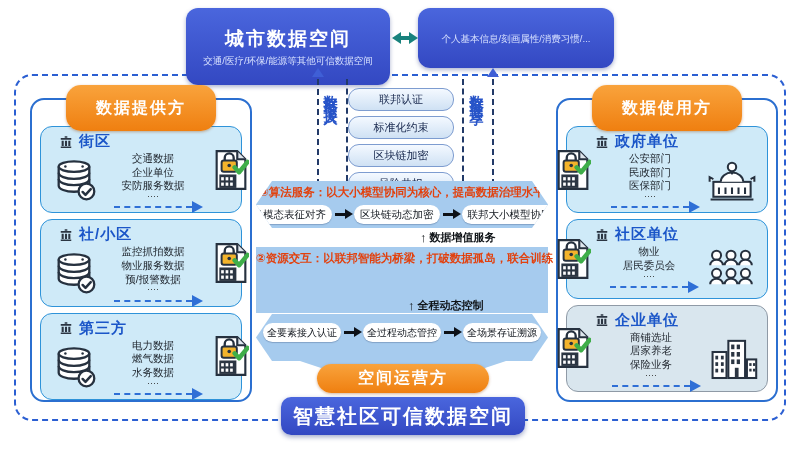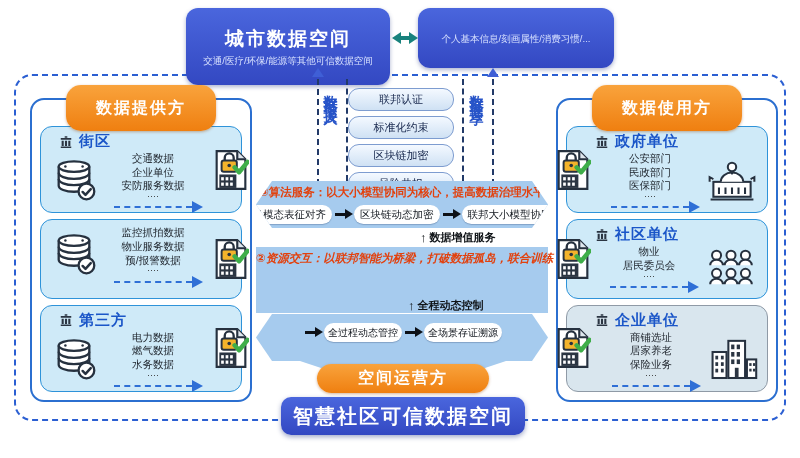--- a/index.html
+++ b/index.html
@@ -204,20 +204,26 @@
         </div>
         <div style="width:24px;"></div>
       </div>
       <div class="doc-side" style="right:-8px;">
           <svg class="ic" width="36" height="43">
             <use href="#sym-doc"></use>
           </svg>
         </div>
     </div>
     <div class="card">
+      <div class="card-title">
+          <svg class="ic" width="14" height="14">
+            <use href="#sym-inst"></use>
+          </svg>
+        <span>社/小区</span>
+        </div>
       <div class="card-body">
         <svg class="ic" width="46" height="44">
             <use href="#sym-db"></use>
           </svg>
         <div class="mid">
           <span class="li">监控抓拍数据</span>
           <span class="li">物业服务数据</span>
           <span class="li">预/报警数据</span>
           <span class="dots">····</span>
           <div class="dash-arrow"></div>
@@ -350,31 +356,32 @@
       <span class="sarrow"></span>
       <span class="spill">联邦大小模型协同</span>
     </div>
   </div>
 
   <div class="abs gap-label" style="left:420px;top:230px;">
     <span class="uparr">↑</span>
     <span>数据增值服务</span>
   </div>
 
-  <div class="abs band" style="left:256px;top:247px;width:292px;height:66px;font-style:italic;">
+  <div class="abs band" style="left:256px;top:247px;width:292px;height:66px;">
     <div class="band-title">②资源交互：以联邦智能为桥梁，打破数据孤岛，联合训练</div>
   </div>
 
   <div class="abs gap-label" style="left:408px;top:298px;">
     <span class="uparr">↑</span>
     <span>全程动态控制</span>
   </div>
 
   <div class="abs band darr" style="left:256px;top:314px;width:292px;height:47px;">
     <div class="steps">
+      <span class="spill" style="font-size:10px;padding:2.5px 4px;">全要素接入认证</span>
       <span class="sarrow"></span>
       <span class="spill" style="font-size:10px;padding:2.5px 4px;">全过程动态管控</span>
       <span class="sarrow"></span>
       <span class="spill" style="font-size:10px;padding:2.5px 4px;">全场景存证溯源</span>
     </div>
   </div>
 
   <div class="abs fan-down" style="left:300px;top:361px;width:206px;height:26px;"></div>
   <div class="abs op-pill" style="left:317px;top:364px;">空间运营方</div>
   <div class="abs space-pill" style="left:281px;top:397px;">智慧社区可信数据空间</div>

